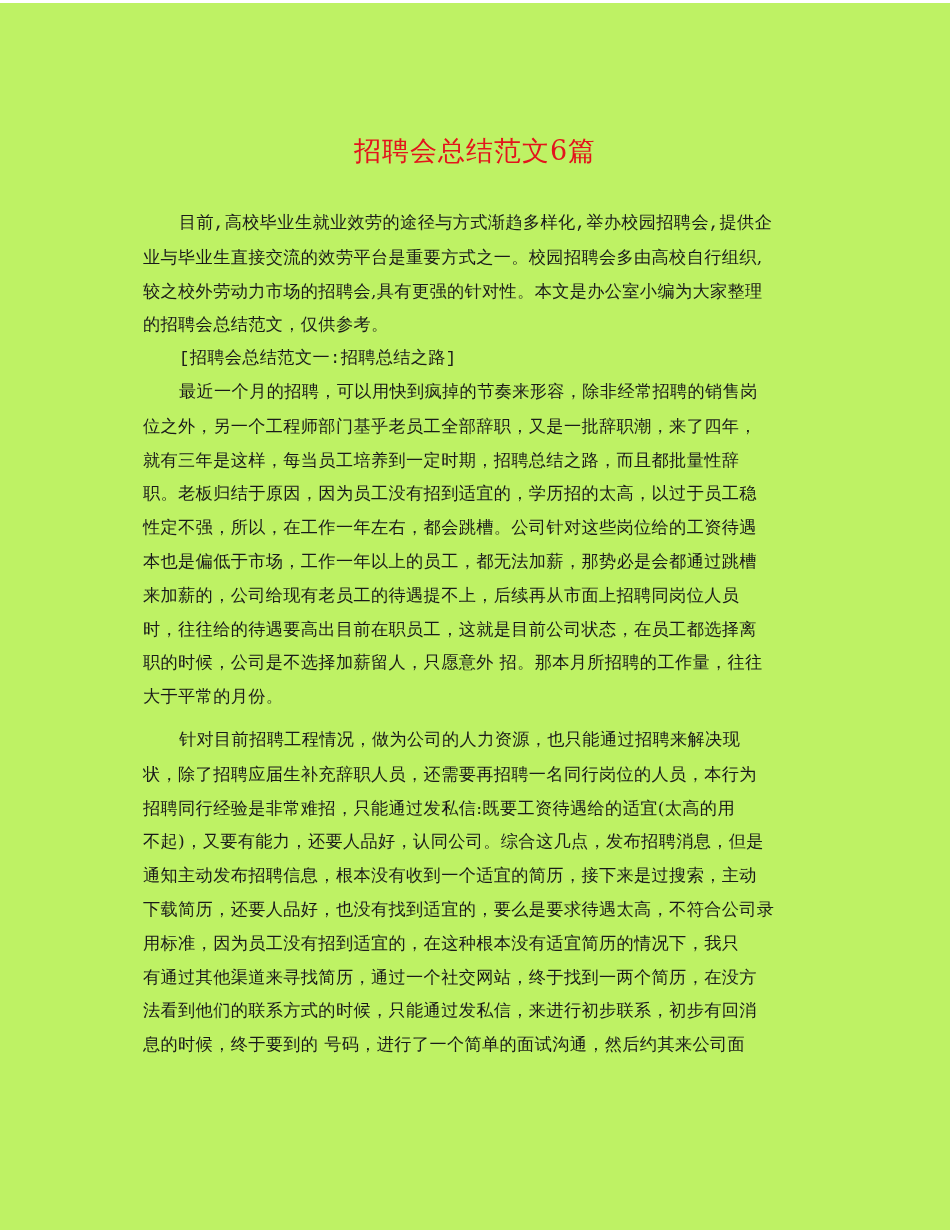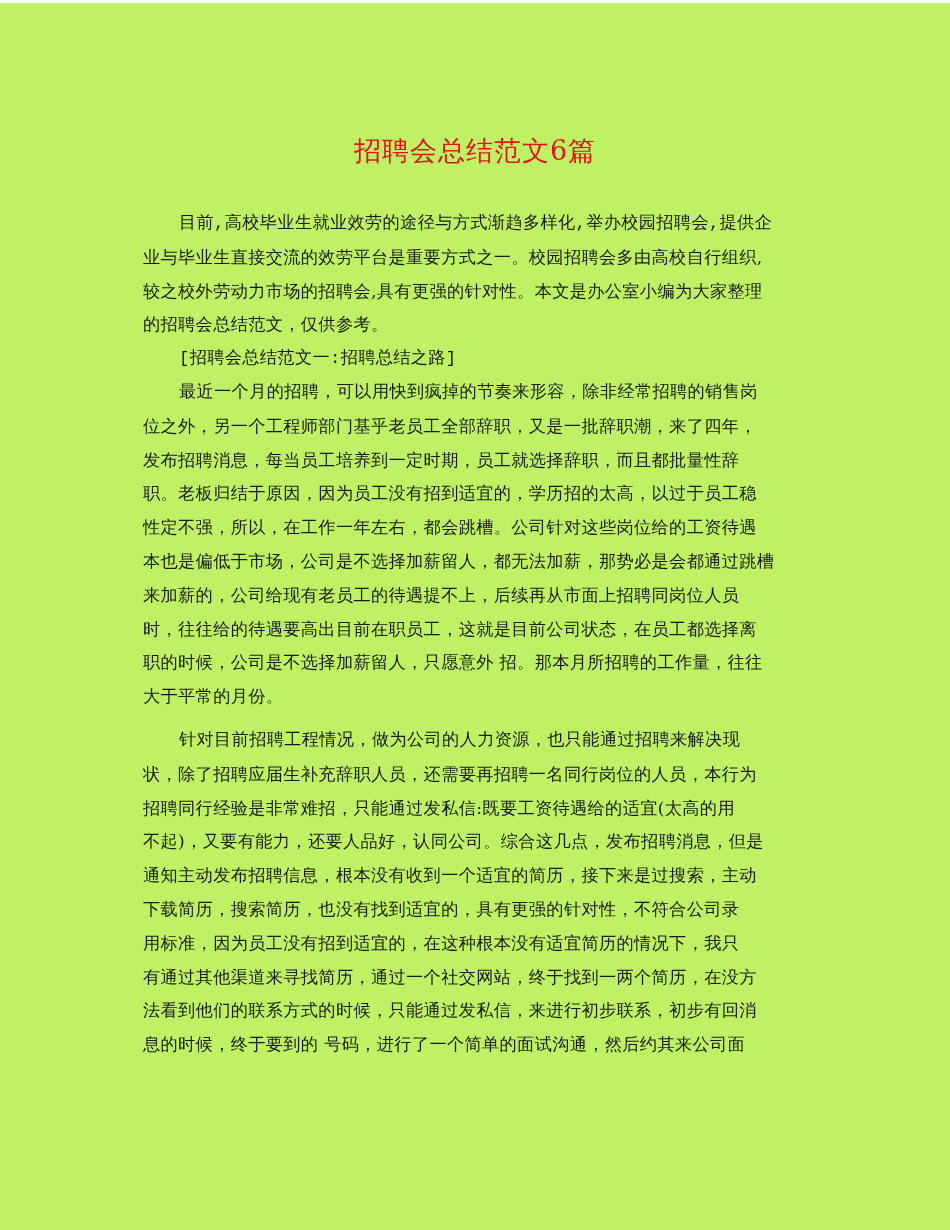--- a/index.html
+++ b/index.html
@@ -72,38 +72,38 @@
       <div class="line">的招聘会总结范文，仅供参考。</div>
     </div>
 
     <div>
       <div class="line indent">[招聘会总结范文一:招聘总结之路]</div>
     </div>
 
     <div>
       <div class="line indent">最近一个月的招聘，可以用快到疯掉的节奏来形容，除非经常招聘的销售岗</div>
       <div class="line">位之外，另一个工程师部门基乎老员工全部辞职，又是一批辞职潮，来了四年，</div>
-      <div class="line">发布招聘消息，每当员工培养到一定时期，员工就选择辞职，而且都批量性辞</div>
+      <div class="line">就有三年是这样，每当员工培养到一定时期，招聘总结之路，而且都批量性辞</div>
       <div class="line">职。老板归结于原因，因为员工没有招到适宜的，学历招的太高，以过于员工稳</div>
       <div class="line">性定不强，所以，在工作一年左右，都会跳槽。公司针对这些岗位给的工资待遇</div>
-      <div class="line">本也是偏低于市场，公司是不选择加薪留人，都无法加薪，那势必是会都通过跳槽</div>
+      <div class="line">本也是偏低于市场，工作一年以上的员工，都无法加薪，那势必是会都通过跳槽</div>
       <div class="line">来加薪的，公司给现有老员工的待遇提不上，后续再从市面上招聘同岗位人员</div>
       <div class="line">时，往往给的待遇要高出目前在职员工，这就是目前公司状态，在员工都选择离</div>
       <div class="line">职的时候，公司是不选择加薪留人，只愿意外 招。那本月所招聘的工作量，往往</div>
       <div class="line">大于平常的月份。</div>
     </div>
 
     <div class="gap"></div>
 
     <div>
       <div class="line indent">针对目前招聘工程情况，做为公司的人力资源，也只能通过招聘来解决现</div>
       <div class="line">状，除了招聘应届生补充辞职人员，还需要再招聘一名同行岗位的人员，本行为</div>
       <div class="line">招聘同行经验是非常难招，只能通过发私信:既要工资待遇给的适宜(太高的用</div>
       <div class="line">不起)，又要有能力，还要人品好，认同公司。综合这几点，发布招聘消息，但是</div>
       <div class="line">通知主动发布招聘信息，根本没有收到一个适宜的简历，接下来是过搜索，主动</div>
-      <div class="line">下载简历，搜索简历，也没有找到适宜的，具有更强的针对性，不符合公司录</div>
+      <div class="line">下载简历，还要人品好，也没有找到适宜的，要么是要求待遇太高，不符合公司录</div>
       <div class="line">用标准，因为员工没有招到适宜的，在这种根本没有适宜简历的情况下，我只</div>
       <div class="line">有通过其他渠道来寻找简历，通过一个社交网站，终于找到一两个简历，在没方</div>
       <div class="line">法看到他们的联系方式的时候，只能通过发私信，来进行初步联系，初步有回消</div>
       <div class="line">息的时候，终于要到的  号码，进行了一个简单的面试沟通，然后约其来公司面</div>
     </div>
   </div>
 </div>
 
 </body></html>

